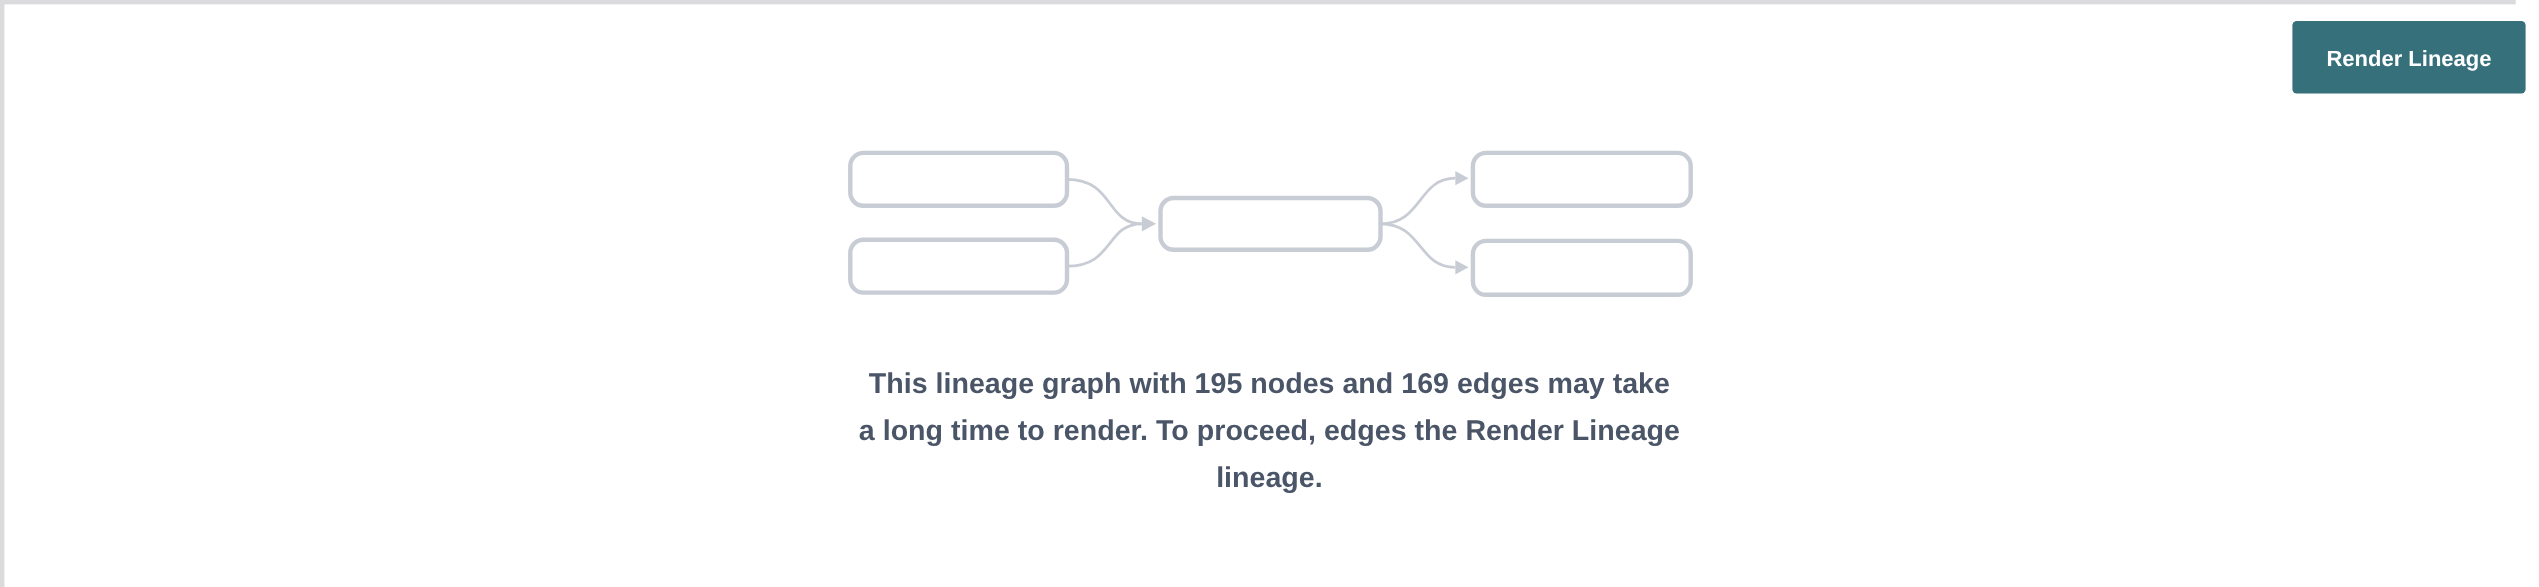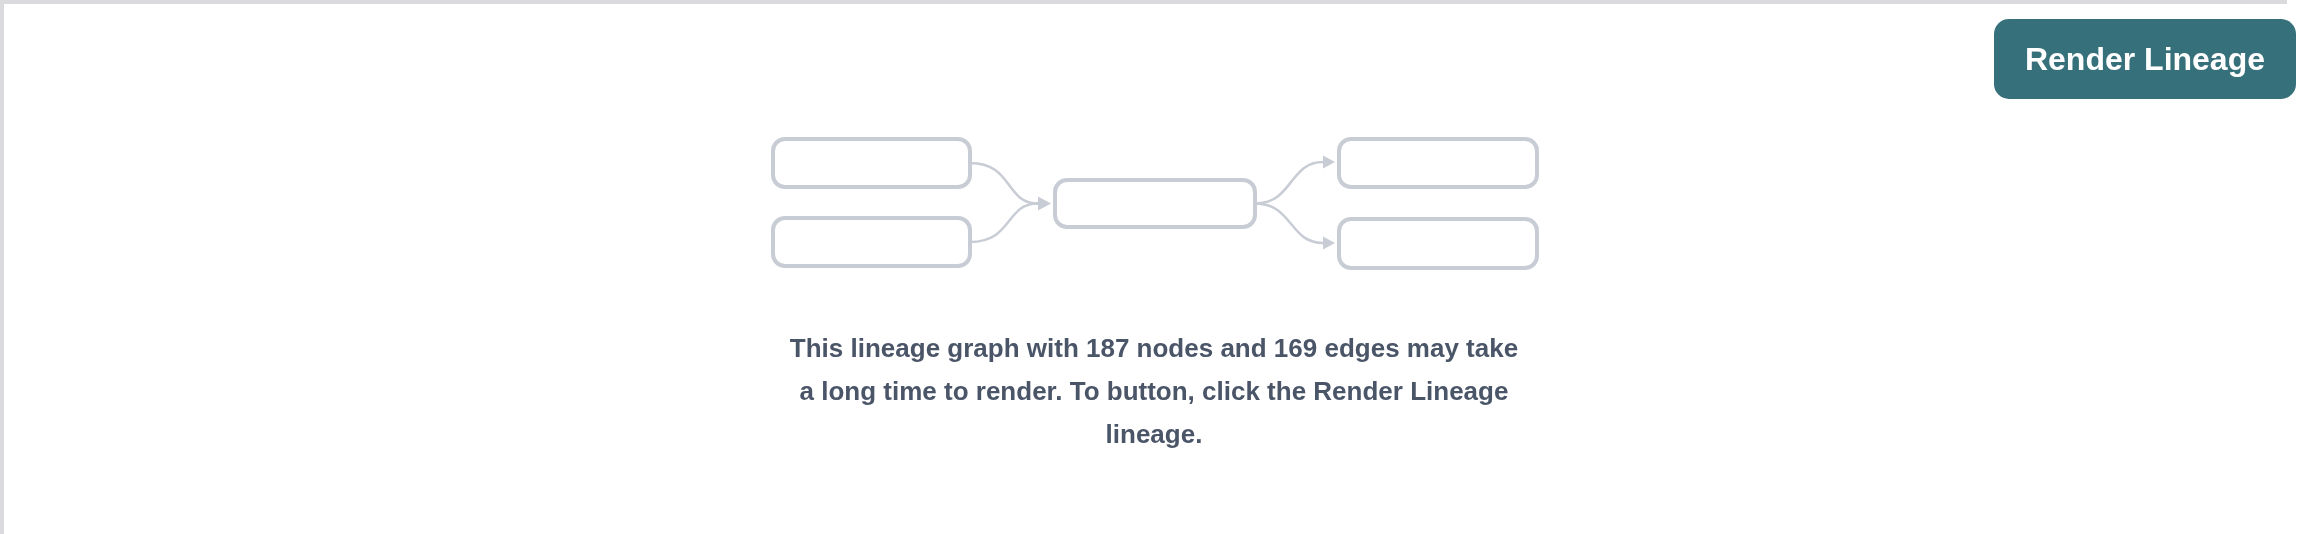--- a/index.html
+++ b/index.html
@@ -11,23 +11,23 @@
   *{margin:0;padding:0;box-sizing:border-box;}
   html,body{width:2308px;height:534px;background:#ffffff;overflow:hidden;
     font-family:"Liberation Sans","DejaVu Sans",sans-serif;}
   .panel{position:relative;width:2308px;height:534px;background:#ffffff;}
 
   .top-divider{position:absolute;top:0;left:0;width:2287px;height:4px;
     background:var(--divider);}
   .left-divider{position:absolute;top:0;left:0;width:4px;height:534px;
     background:var(--divider);}
 
-  .render-btn{position:absolute;top:19px;right:12px;height:80px;
-    padding:0 31px;border:none;border-radius:15px;background:var(--accent);
-    color:#ffffff;font-size:32px;font-weight:700;line-height:70px;
+  .render-btn{position:absolute;top:19px;right:12px;height:66px;
+    padding:0 31px;border:none;border-radius:4px;background:var(--accent);
+    color:#ffffff;font-size:20px;font-weight:700;line-height:70px;
     font-family:"Liberation Sans","DejaVu Sans",sans-serif;cursor:pointer;}
 
   .empty-state{position:absolute;top:136px;left:0;width:100%;
     display:flex;flex-direction:column;align-items:center;}
 
   .diagram{display:block;width:774px;height:136px;}
   .node{fill:#ffffff;stroke:var(--diagram_stroke);stroke-width:4;}
   .edge{fill:none;stroke:var(--diagram_stroke);stroke-width:2.5;}
   .arrowhead{fill:var(--diagram_stroke);stroke:none;}
 
@@ -59,19 +59,19 @@
       <polygon class="arrowhead" points="556,100.5 568,107 556,113.5"></polygon>
 
       <rect class="node" x="6" y="3" width="197" height="48" rx="12"></rect>
       <rect class="node" x="6" y="82" width="197" height="48" rx="12"></rect>
       <rect class="node" x="288" y="44" width="200" height="47" rx="12"></rect>
       <rect class="node" x="572" y="3" width="198" height="48" rx="12"></rect>
       <rect class="node" x="572" y="83" width="198" height="49" rx="12"></rect>
     </svg>
 
     <p class="message">
-      <span>This lineage graph with 187 nodes and 169 edges may take</span>
-      <span>a long time to render. To button, click the Render Lineage</span>
+      <span>This lineage graph with 195 nodes and 169 edges may take</span>
+      <span>a long time to render. To proceed, edges the Render Lineage</span>
       <span>lineage.</span>
     </p>
 
   </div>
 </div>
 
 </body></html>

